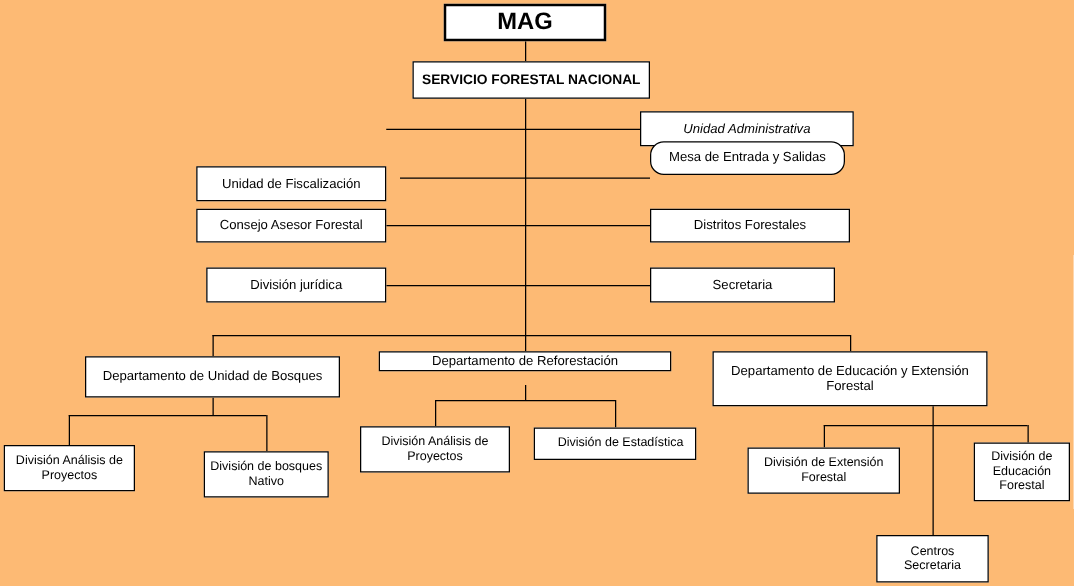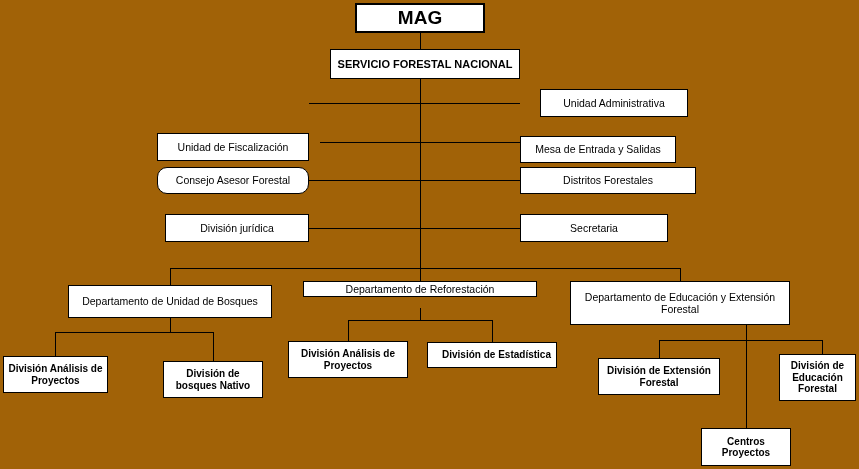--- a/index.html
+++ b/index.html
@@ -4,21 +4,21 @@
 <style>
   html, body {
     margin: 0;
     padding: 0;
     background: #ffffff;
   }
   #canvas {
     position: relative;
     width: 859px;
     height: 469px;
-    background: #a16207;
+    background: #fdba74;
     font-family: "Liberation Sans", sans-serif;
     overflow: hidden;
   }
   .node {
     position: absolute;
     box-sizing: border-box;
     border: 1px solid #000000;
     background: #ffffff;
     display: flex;
     align-items: center;
@@ -39,21 +39,20 @@
     font-weight: bold;
   }
   .node.unit {
     font-size: 10.5px;
   }
   .node.dept {
     font-size: 10.5px;
   }
   .node.div {
     font-size: 10px;
-    font-weight: bold;
   }
   .line {
     position: absolute;
     background: #000000;
     z-index: 1;
   }
   .line.h { height: 1px; }
   .line.v { width: 1px; }
 </style>
 </head>
@@ -94,35 +93,35 @@
   <div class="line h" style="left:659px; top:340px; width:163px;"></div>
   <div class="line v" style="left:659px; top:340px; height:18px;"></div>
   <div class="line v" style="left:822px; top:340px; height:18px;"></div>
   <div class="line v" style="left:746px; top:340px; height:88px;"></div>
 
   <div class="node root" style="left:355px; top:3px; width:130px; height:30px;">MAG</div>
 
   <div class="node level1" style="left:330px; top:49px; width:190px; height:30px;">SERVICIO FORESTAL NACIONAL</div>
 
   <div class="node unit" style="left:157px; top:89px; width:152px; height:28px;margin-top:44px;">Unidad de Fiscalización</div>
-  <div class="node unit" style="left:157px; top:167px; width:152px; height:27px;border-radius:10px;">Consejo Asesor Forestal</div>
+  <div class="node unit" style="left:157px; top:167px; width:152px; height:27px;">Consejo Asesor Forestal</div>
   <div class="node unit" style="left:165px; top:214px; width:144px; height:28px;">División jurídica</div>
 
-  <div class="node unit" style="left:540px; top:89px; width:148px; height:28px;">Unidad Administrativa</div>
-  <div class="node unit" style="left:520px; top:136px; width:156px; height:27px;">Mesa de Entrada y Salidas</div>
-  <div class="node unit" style="left:520px; top:167px; width:176px; height:27px;">Distritos Forestales</div>
+  <div class="node unit" style="left:512px; top:89px; width:171px; height:28px;font-style:italic;">Unidad Administrativa</div>
+  <div class="node unit" style="left:520px; top:113px; width:156px; height:27px;border-radius:11px;">Mesa de Entrada y Salidas</div>
+  <div class="node unit" style="left:520px; top:167px; width:160px; height:27px;">Distritos Forestales</div>
   <div class="node unit" style="left:520px; top:214px; width:148px; height:28px;">Secretaria</div>
 
   <div class="node dept" style="left:68px; top:285px; width:204px; height:33px;">Departamento de Unidad de Bosques</div>
   <div class="node dept" style="left:303px; top:281px; width:234px; height:16px;">Departamento de Reforestación</div>
   <div class="node dept" style="left:570px; top:281px; width:220px; height:44px;">Departamento de Educación y Extensión Forestal</div>
 
   <div class="node div" style="left:3px; top:356px; width:105px; height:37px;">División   Análisis de Proyectos</div>
   <div class="node div" style="left:163px; top:361px; width:100px; height:37px;">División de bosques Nativo</div>
 
   <div class="node div" style="left:288px; top:341px; width:120px; height:37px;">División Análisis de Proyectos</div>
   <div class="node div" style="left:427px; top:342px; width:130px; height:26px;padding-left:12px;">División de Estadística</div>
 
   <div class="node div" style="left:598px; top:358px; width:122px; height:37px;">División de Extensión Forestal</div>
   <div class="node div" style="left:779px; top:354px; width:77px; height:47px;">División de Educación Forestal</div>
-  <div class="node div" style="left:701px; top:428px; width:90px; height:38px;">Centros Proyectos</div>
+  <div class="node div" style="left:701px; top:428px; width:90px; height:38px;">Centros Secretaria</div>
 
 </div>
 
 </body></html>

